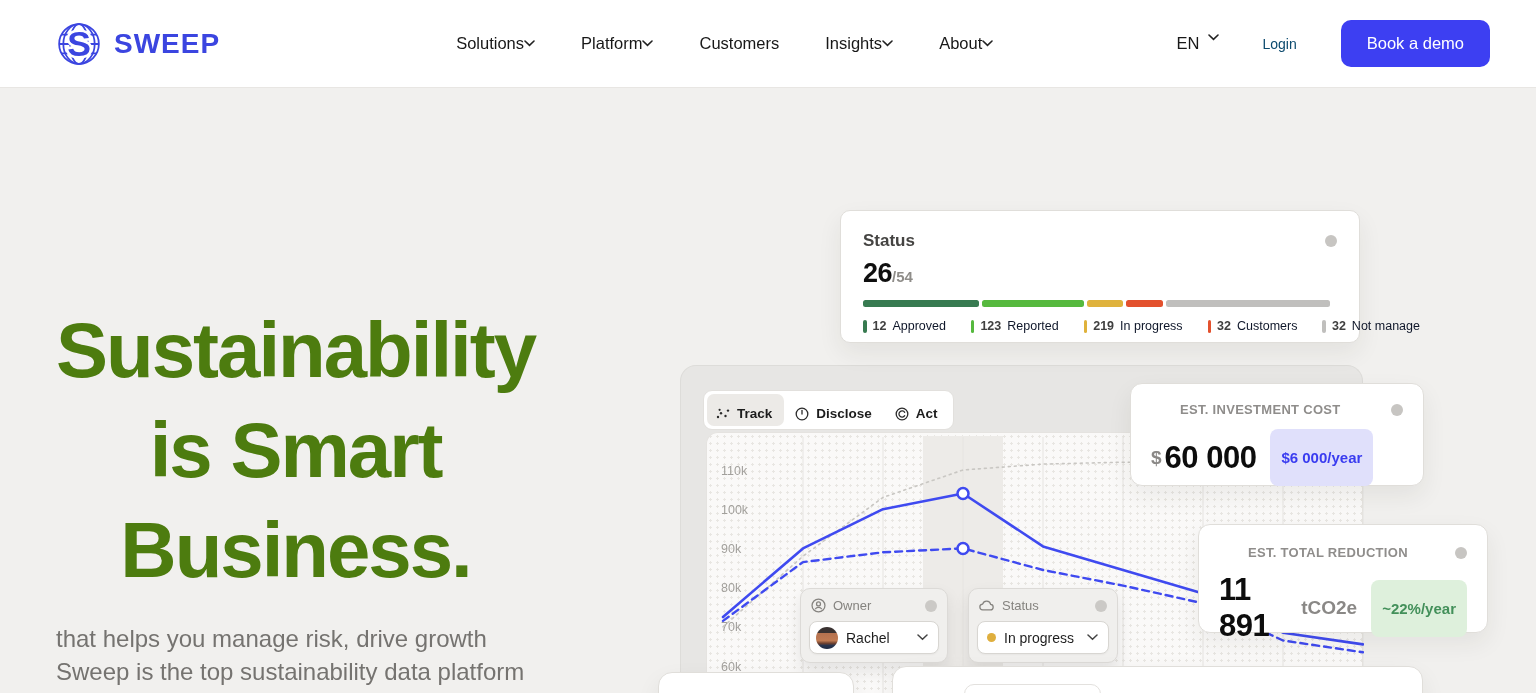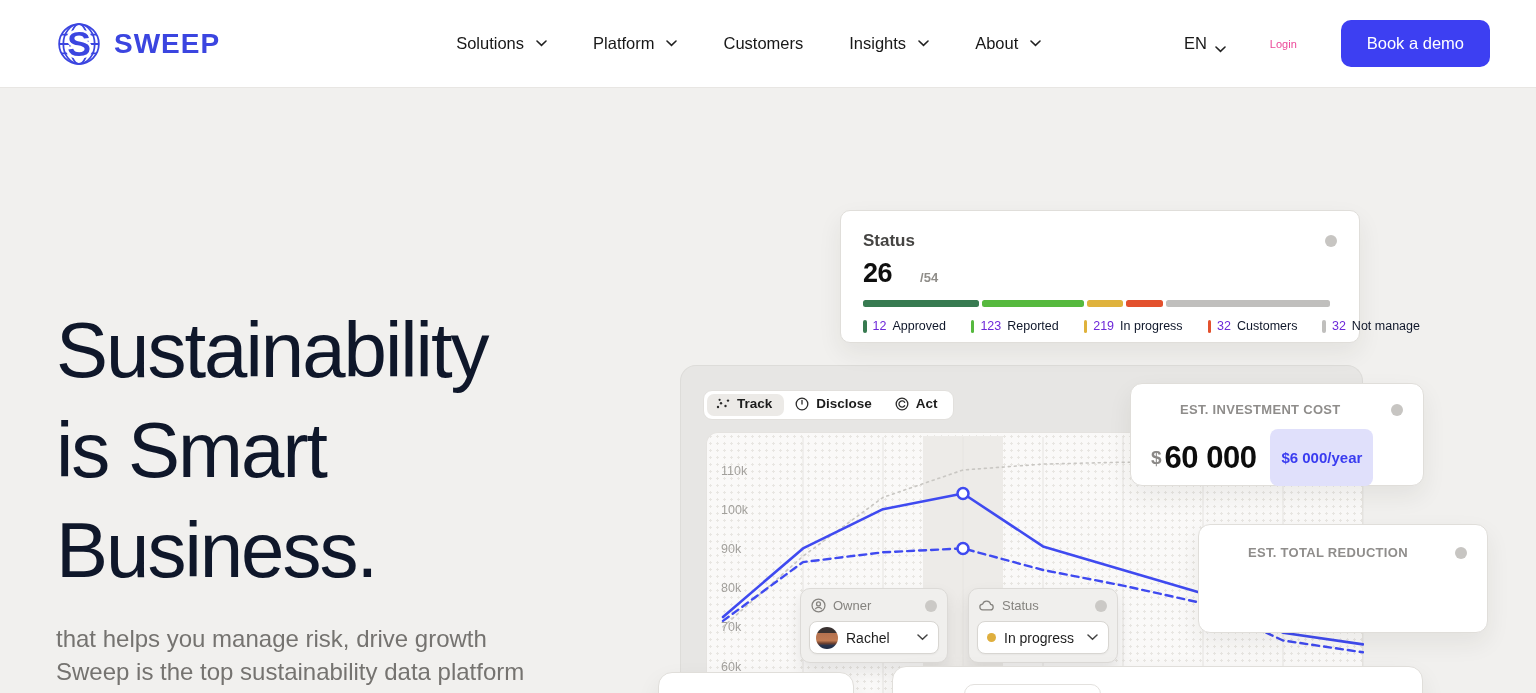--- a/index.html
+++ b/index.html
@@ -6,68 +6,68 @@
   html,body { width:1536px; height:693px; }
   body { font-family:"Liberation Sans", sans-serif; background:#fff; }
   #page { position:relative; width:1536px; height:693px; overflow:hidden; background:#f1f0ee; }
 
   
   .header { position:absolute; left:0; top:0; width:1536px; height:88px; background:#fff;
             border-bottom:1px solid #e8e6e3; display:flex; align-items:center; z-index:20; }
   .logo { display:flex; align-items:center; gap:12px; margin-left:56px; cursor:pointer; }
   .logo-word { font-size:28px; font-weight:800; letter-spacing:1px; color:#3b45e0; }
   .nav { display:flex; align-items:center; gap:46px; margin-left:236px; }
-  .nav-item { display:flex; align-items:center; gap:12px; font-size:16.5px; color:#181818; cursor:pointer; }
+  .nav-item { display:flex; align-items:center; gap:0; font-size:16.5px; color:#181818; cursor:pointer; }
   .hdr-right { margin-left:auto; margin-right:46px; display:flex; align-items:center; gap:44px; }
-  .lang { display:flex; align-items:flex-end; gap:8px; font-size:16.5px; color:#181818; cursor:pointer; }
-  .login { font-size:11px; color:#ec4899; cursor:pointer; }
+  .lang { display:flex; align-items:flex-start; gap:8px; font-size:16.5px; color:#181818; cursor:pointer; }
+  .login { font-size:14px; color:#0c4a6e; cursor:pointer; }
   .cta-btn { background:#3d3ff2; color:#fff; font-size:16.5px; font-weight:400;
              border:none; border-radius:10px; padding:14px 26px; cursor:pointer; }
 
   
   .headline { position:absolute; left:56px; top:300px; font-size:78px; line-height:100px;
-              font-weight:400; letter-spacing:-2px; color:#0f172a; z-index:5; }
+              font-weight:700; letter-spacing:-2px; color:#4d7c0f; z-index:5;text-align:center; }
   .subtext { position:absolute; left:56px; top:622px; font-size:24px; line-height:33px;
              color:#757370; z-index:5; }
 
   
   .window { position:absolute; left:680px; top:365px; width:683px; height:328px;
             background:#e7e6e4; border:1px solid #dddcd9; border-bottom:none;
             border-radius:16px 16px 0 0; z-index:1; }
   .chart-panel { position:absolute; left:706px; top:432px; width:657px; height:261px;
                  background:#faf9f8; border:1px solid #e5e3e0; border-bottom:none;
                  border-radius:12px 12px 0 0; z-index:2;
                  background-image:radial-gradient(#e8e6e2 1px, transparent 1.2px);
                  background-size:7px 7px; }
   .chart-panel svg { display:block; }
 
   .tabbar { position:absolute; left:703px; top:390px; display:inline-flex; gap:2px;
             background:#fff; border:1px solid #e2e0dd; border-radius:9px; padding:3px; z-index:3; }
-  .tab { display:flex; align-items:center; gap:7px; padding:2px 12px 5px 9px; border-radius:7px;
+  .tab { display:flex; align-items:center; gap:7px; padding:12px 12px 5px 9px; border-radius:7px;
          font-size:13.5px; font-weight:700; color:#1c1c1c; cursor:pointer; white-space:nowrap; }
   .tab.active { background:#eceae7; }
   .tab svg { flex:0 0 auto; }
 
   
   .card { position:absolute; background:#fff; border:1px solid #e0deda; border-radius:12px;
           box-shadow:0 10px 24px rgba(40,38,35,.07); }
   .card-head { display:flex; align-items:center; justify-content:space-between; }
   .gray-dot { width:12px; height:12px; border-radius:50%; background:#c7c5c2; }
 
   
   .status-card { left:840px; top:210px; width:520px; height:133px; border-radius:10px; padding:20px 22px 0; z-index:6; }
   .status-title { font-size:17px; font-weight:700; color:#454442; }
   .status-count { margin-top:7px; }
   .status-count .big { font-size:27px; font-weight:800; color:#0f0f0f; letter-spacing:-.5px; }
-  .status-count .small { font-size:13px; font-weight:600; color:#8f8d89;margin-left:28px; }
+  .status-count .small { font-size:15px; font-weight:600; color:#8f8d89; }
   .status-bar { display:flex; gap:3px; margin-top:11px; height:7px; }
   .status-bar .seg { height:7px; border-radius:2.5px; }
   .status-legend { display:flex; gap:25px; margin-top:12px; }
   .leg-item { display:flex; align-items:center; gap:6px; font-size:12.5px; white-space:nowrap; }
-  .leg-item b { color:#6d28d9; font-weight:400; }
+  .leg-item b { color:#404040; font-weight:700; }
   .leg-mark { width:3.5px; height:13px; border-radius:2px; }
   .leg-lab { color:#0f172a; }
 
   
   .kpi-title { font-size:13px; font-weight:800; letter-spacing:.3px; color:#8f8d8b;padding-left:29px; }
   .kpi-row { display:flex; align-items:center; margin-top:12px; }
   .kpi-cur { font-size:19px; font-weight:700; color:#8a8886; margin-right:3px; }
   .kpi-val { font-size:31px; font-weight:800; color:#0d0d0d; letter-spacing:-.5px; }
   .kpi-unit { font-size:19px; font-weight:700; color:#8a8886; margin-left:7px; }
   .badge { font-size:15px; font-weight:800; border-radius:8px; padding:20px 11px; margin-left:14px; white-space:nowrap; }
@@ -277,20 +277,25 @@
       <span class="kpi-val">60 000</span>
       <span class="badge blue">$6 000/year</span>
     </div>
   </div>
 
   <div class="card reduce-card">
     <div class="card-head">
       <span class="kpi-title">EST. TOTAL REDUCTION</span>
       <span class="gray-dot"></span>
     </div>
+    <div class="kpi-row">
+      <span class="kpi-val">11 891</span>
+      <span class="kpi-unit">tCO2e</span>
+      <span class="badge green">~22%/year</span>
+    </div>
   </div>
 
   <div class="filter-card" style="left:800px; top:588px; width:148px;">
     <div class="filter-head">
       <svg width="15" height="15" viewBox="0 0 13 13">
         <g stroke="#85837f" stroke-width="1.1" fill="none">
           <circle cx="6.5" cy="6.5" r="5.6"></circle>
           <circle cx="6.5" cy="5.1" r="1.7"></circle>
           <path d="M3.7 9.7a3.3 3.3 0 0 1 5.6 0"></path>
         </g>

